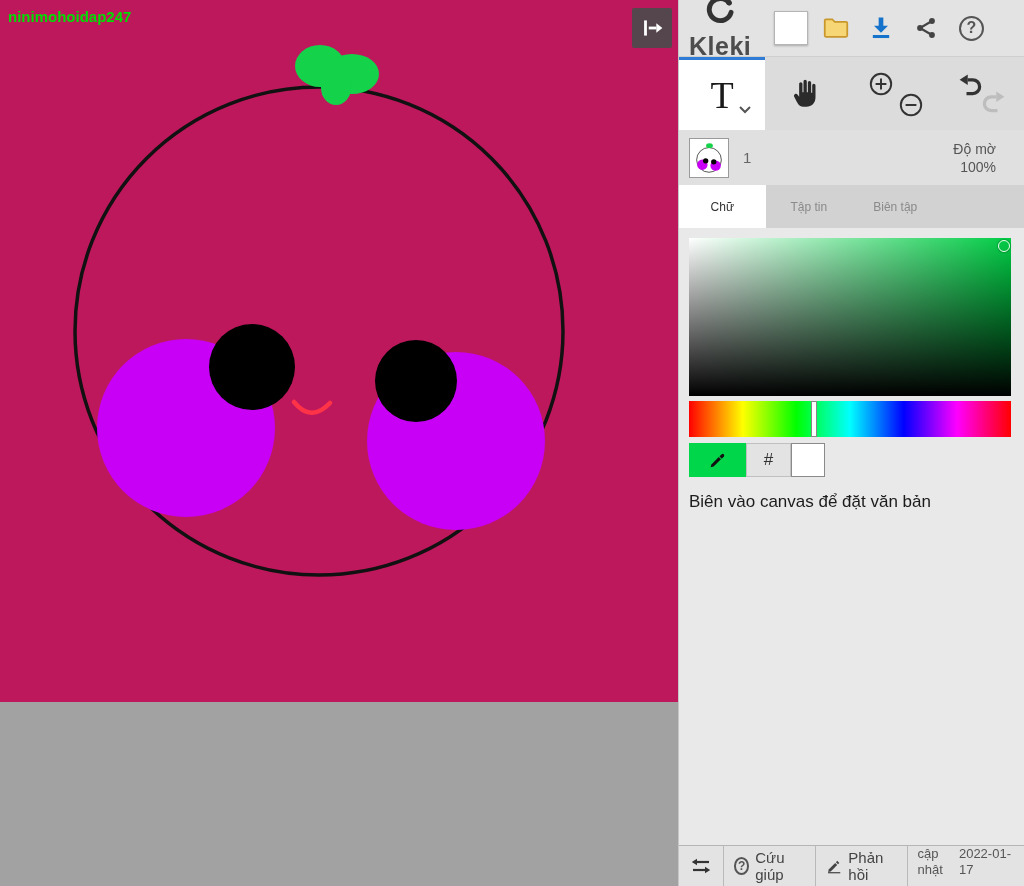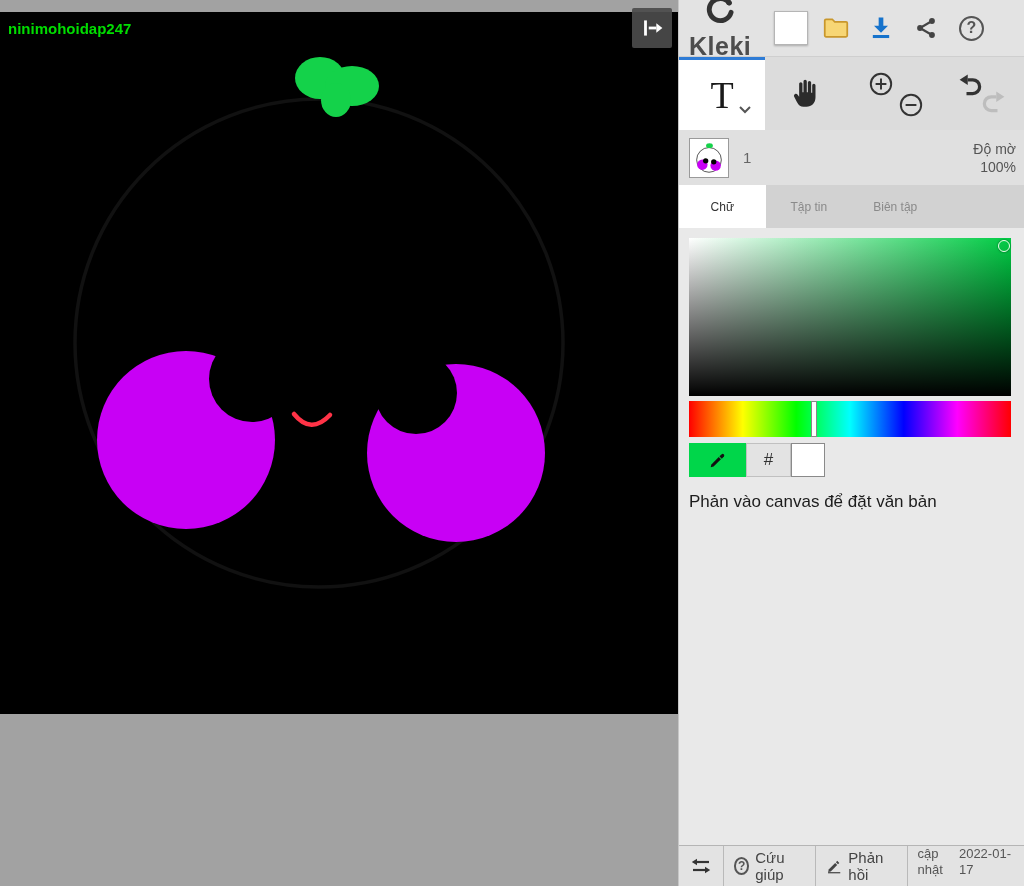--- a/index.html
+++ b/index.html
@@ -2,21 +2,21 @@
 <html><head>
 <meta charset="utf-8">
 <style>
   html,body{margin:0;padding:0;background:#fff;}
   *{box-sizing:border-box;}
   body{font-family:"Liberation Sans","DejaVu Sans",sans-serif;}
   #page{position:relative;width:1024px;height:886px;overflow:hidden;background:#fff;}
 
   
   #canvas-area{position:absolute;left:0;top:0;width:678px;height:886px;background:#a2a2a2;}
-  #canvas-white{position:absolute;left:0;top:12px;width:678px;height:702px;background:#000000;overflow:hidden;}
+  #canvas-white{position:absolute;left:0;top:0;width:678px;height:702px;background:#be185d;overflow:hidden;}
   #watermark{position:absolute;left:8px;top:8px;color:#00dd00;font-size:15px;font-weight:bold;}
   #collapse-btn{position:absolute;left:632px;top:8px;width:40px;height:40px;background:rgba(75,75,75,.92);
     border-radius:2px;display:flex;align-items:center;justify-content:center;cursor:pointer;}
 
   
   #panel{position:absolute;left:678px;top:0;width:346px;height:886px;background:#e9e9e9;border-left:1px solid #c6c6c6;}
 
   .p-header{position:absolute;left:0;top:0;width:100%;height:57px;background:#e3e3e3;border-bottom:1px solid #cfcfcf;
     display:flex;align-items:center;padding:0 10px;}
   .logo-wrap{display:flex;align-items:center;gap:8px;margin-right:14px;flex-direction:column;}
@@ -30,21 +30,21 @@
   .tool-cell{width:86.5px;height:73px;position:relative;display:flex;align-items:center;justify-content:center;cursor:pointer;}
   .tool-cell.active{background:#fff;border-top:3px solid #2f7cd6;}
   .t-glyph{font-family:"Liberation Serif","DejaVu Serif",serif;font-size:38px;color:#1a1a1a;line-height:1;}
   .t-chev{position:absolute;right:14px;bottom:16px;}
   .diag-a{position:absolute;left:16px;top:14px;}
   .diag-b{position:absolute;right:14px;bottom:12px;}
 
   .layer-row{position:absolute;left:0;top:130px;width:100%;height:55px;background:#e0e0e0;display:flex;align-items:center;}
   .layer-thumb{width:40px;height:40px;background:#fff;border:1px solid #9a9a9a;margin-left:10px;cursor:pointer;}
   .layer-num{margin-left:14px;font-size:15px;color:#666;}
-  .opacity-box{margin-left:auto;margin-right:8px;text-align:right;font-size:14px;color:#555;line-height:18px;}
+  .opacity-box{margin-left:auto;margin-right:28px;text-align:right;font-size:14px;color:#555;line-height:18px;}
 
   .tab-row{position:absolute;left:0;top:185px;width:100%;height:43px;background:#d2d2d2;display:flex;}
   .tab{width:86.5px;height:43px;display:flex;align-items:center;justify-content:center;font-size:12px;color:#8a8a8a;cursor:pointer;}
   .tab.active{background:#fff;color:#333;}
 
   .sv-picker{position:absolute;left:10px;top:238px;width:322px;height:158px;cursor:crosshair;
     background:linear-gradient(to top,#000,rgba(0,0,0,0)),linear-gradient(to right,#fff,#00cc44);}
   .sv-marker{position:absolute;right:1px;top:2px;width:12px;height:12px;border-radius:50%;
     border:1.5px solid #e8ffe8;box-shadow:0 0 2px rgba(0,0,0,.6);}
   .hue-bar{position:absolute;left:10px;top:401px;width:322px;height:36px;cursor:pointer;
@@ -212,21 +212,21 @@
       <div class="eyedrop-btn">
         <svg width="22" height="22" viewBox="0 0 24 24">
           <path fill="#111" d="M4 20 l.8-3.2 8-8 2.4 2.4-8 8z"></path>
           <path fill="#111" d="M13.6 8 l2.4-2.4 a1.8 1.8 0 0 1 2.5 2.5 L16.1 10.5z"></path>
         </svg>
       </div>
       <div class="hex-btn">#</div>
       <div class="swatch"></div>
     </div>
 
-    <div class="hint">Phản vào canvas để đặt văn bản</div>
+    <div class="hint">Biên vào canvas để đặt văn bản</div>
 
     <div class="p-footer">
       <div class="f-btn">
         <svg width="24" height="24" viewBox="0 0 24 24">
           <line x1="8" y1="8" x2="20" y2="8" stroke="#333" stroke-width="2.2"></line>
           <polygon points="8,4.8 8,11.2 2.8,8" fill="#333"></polygon>
           <line x1="4" y1="16" x2="16" y2="16" stroke="#333" stroke-width="2.2"></line>
           <polygon points="16,12.8 16,19.2 21.2,16" fill="#333"></polygon>
         </svg>
       </div>

